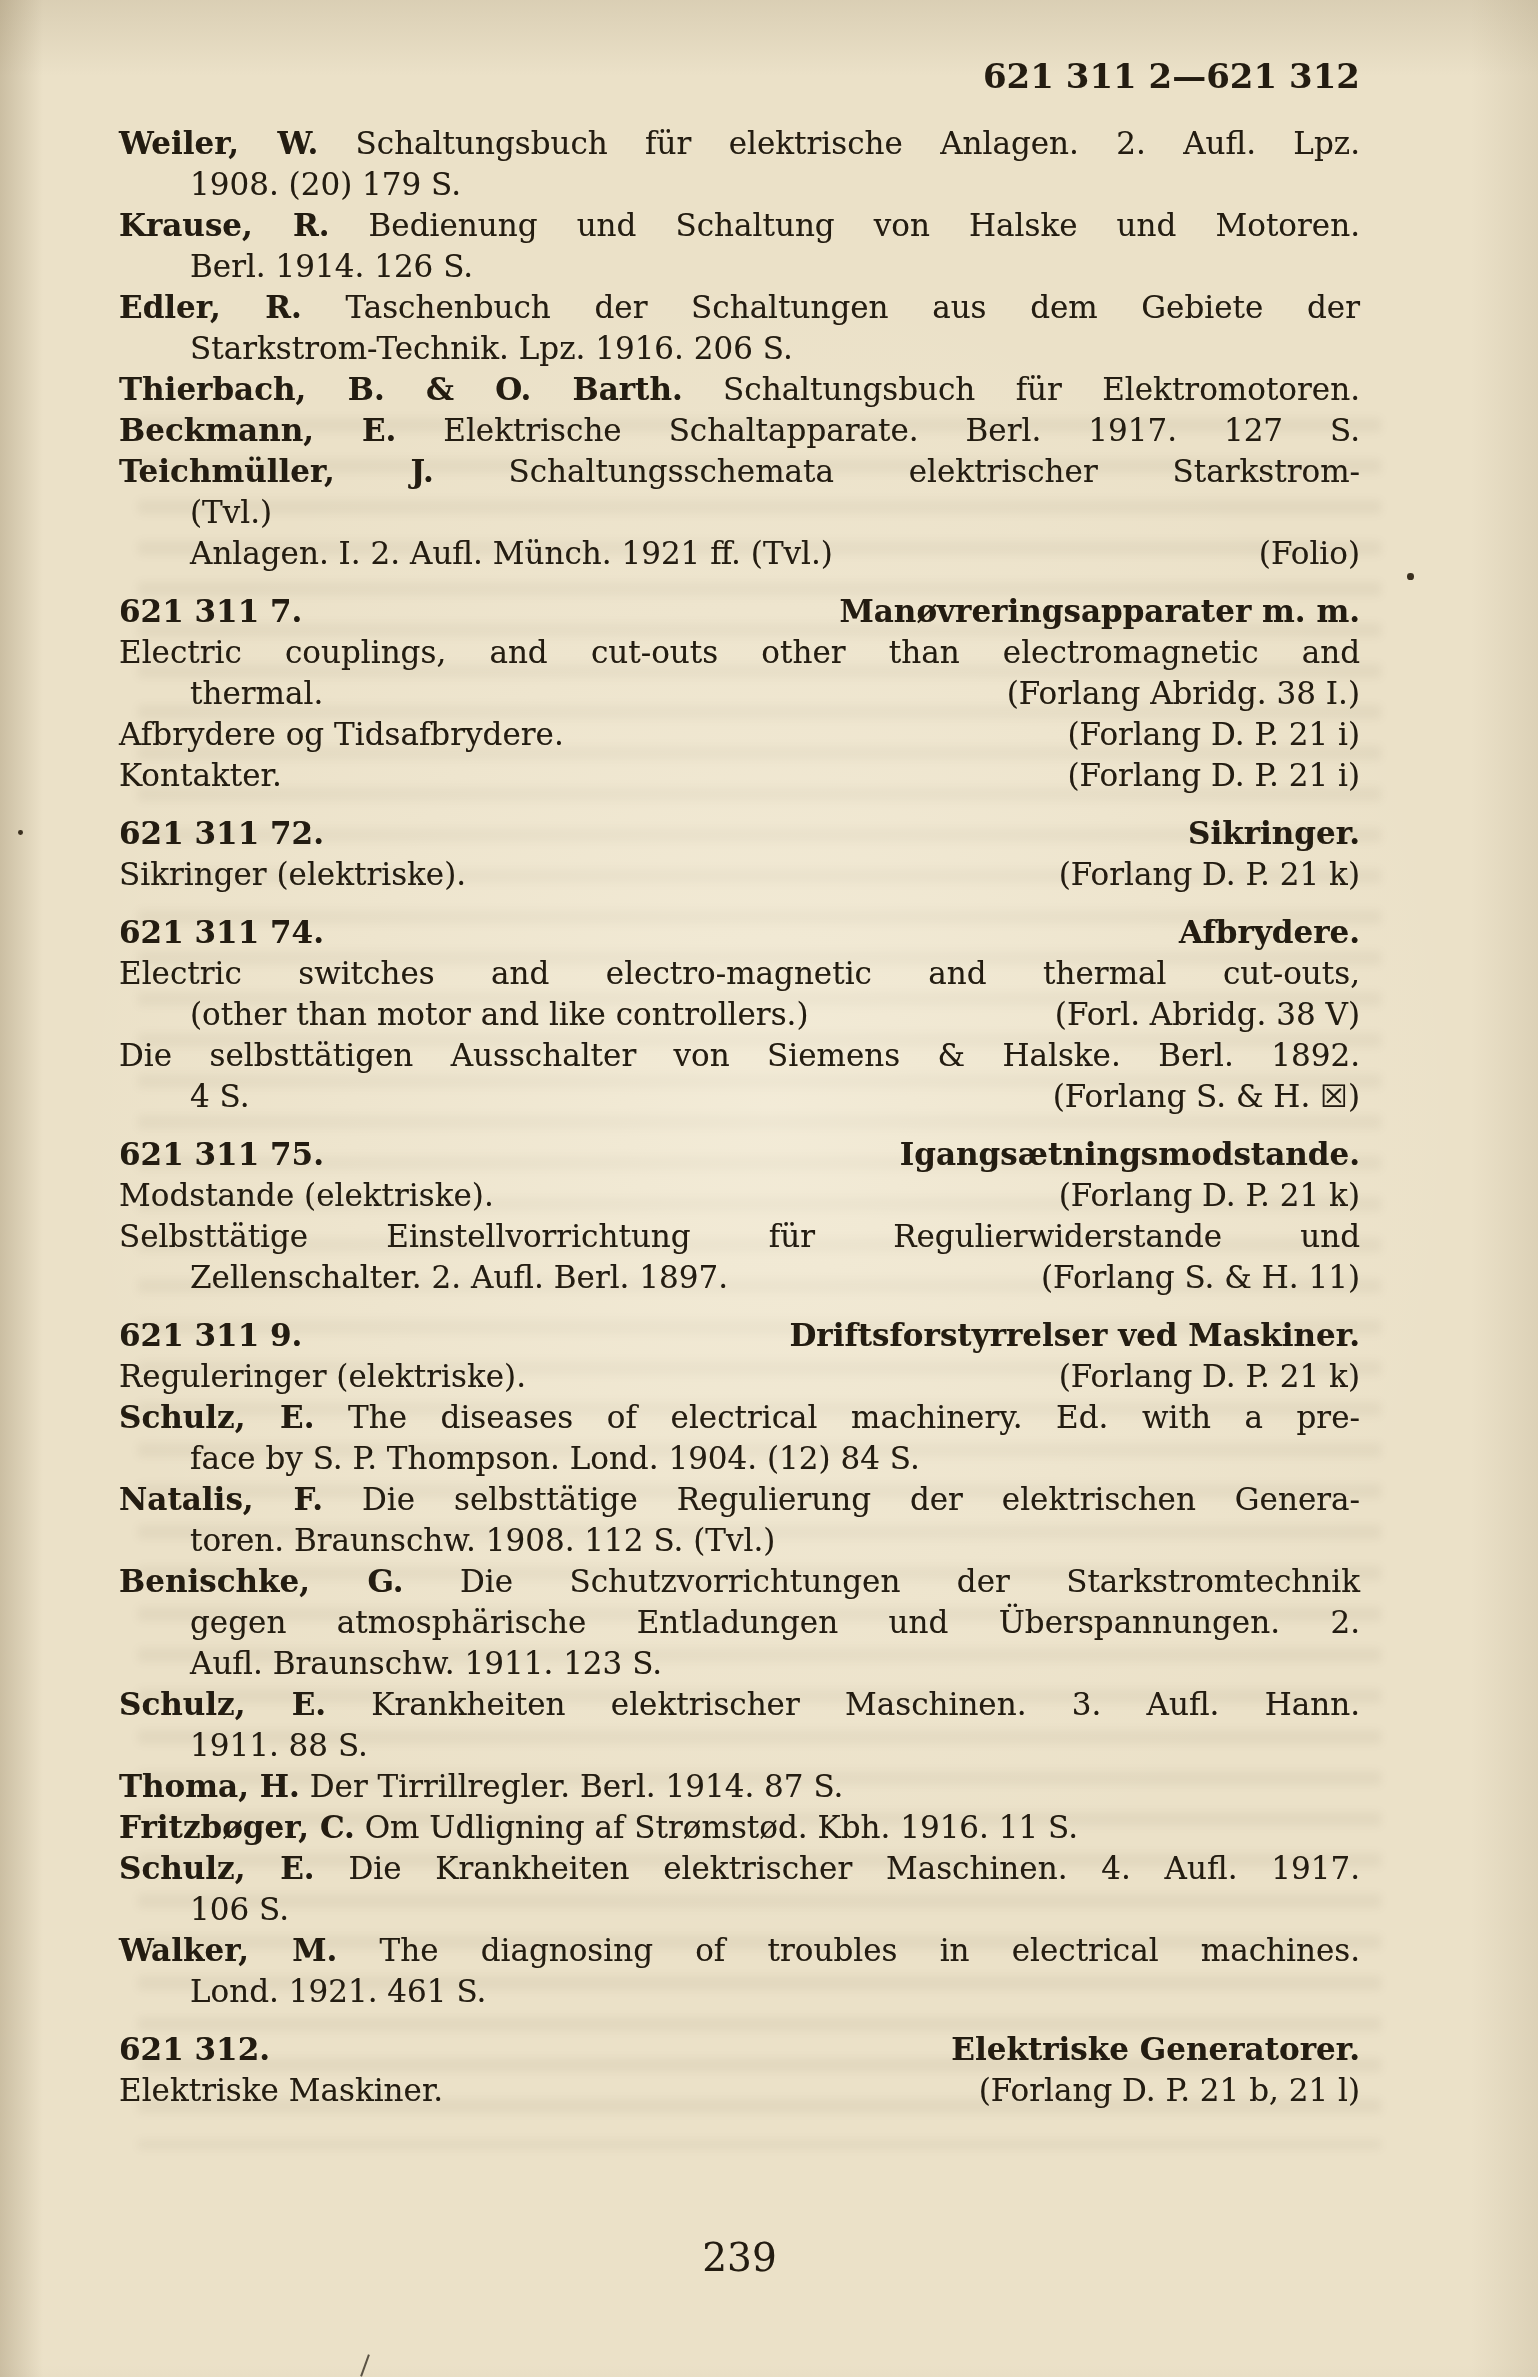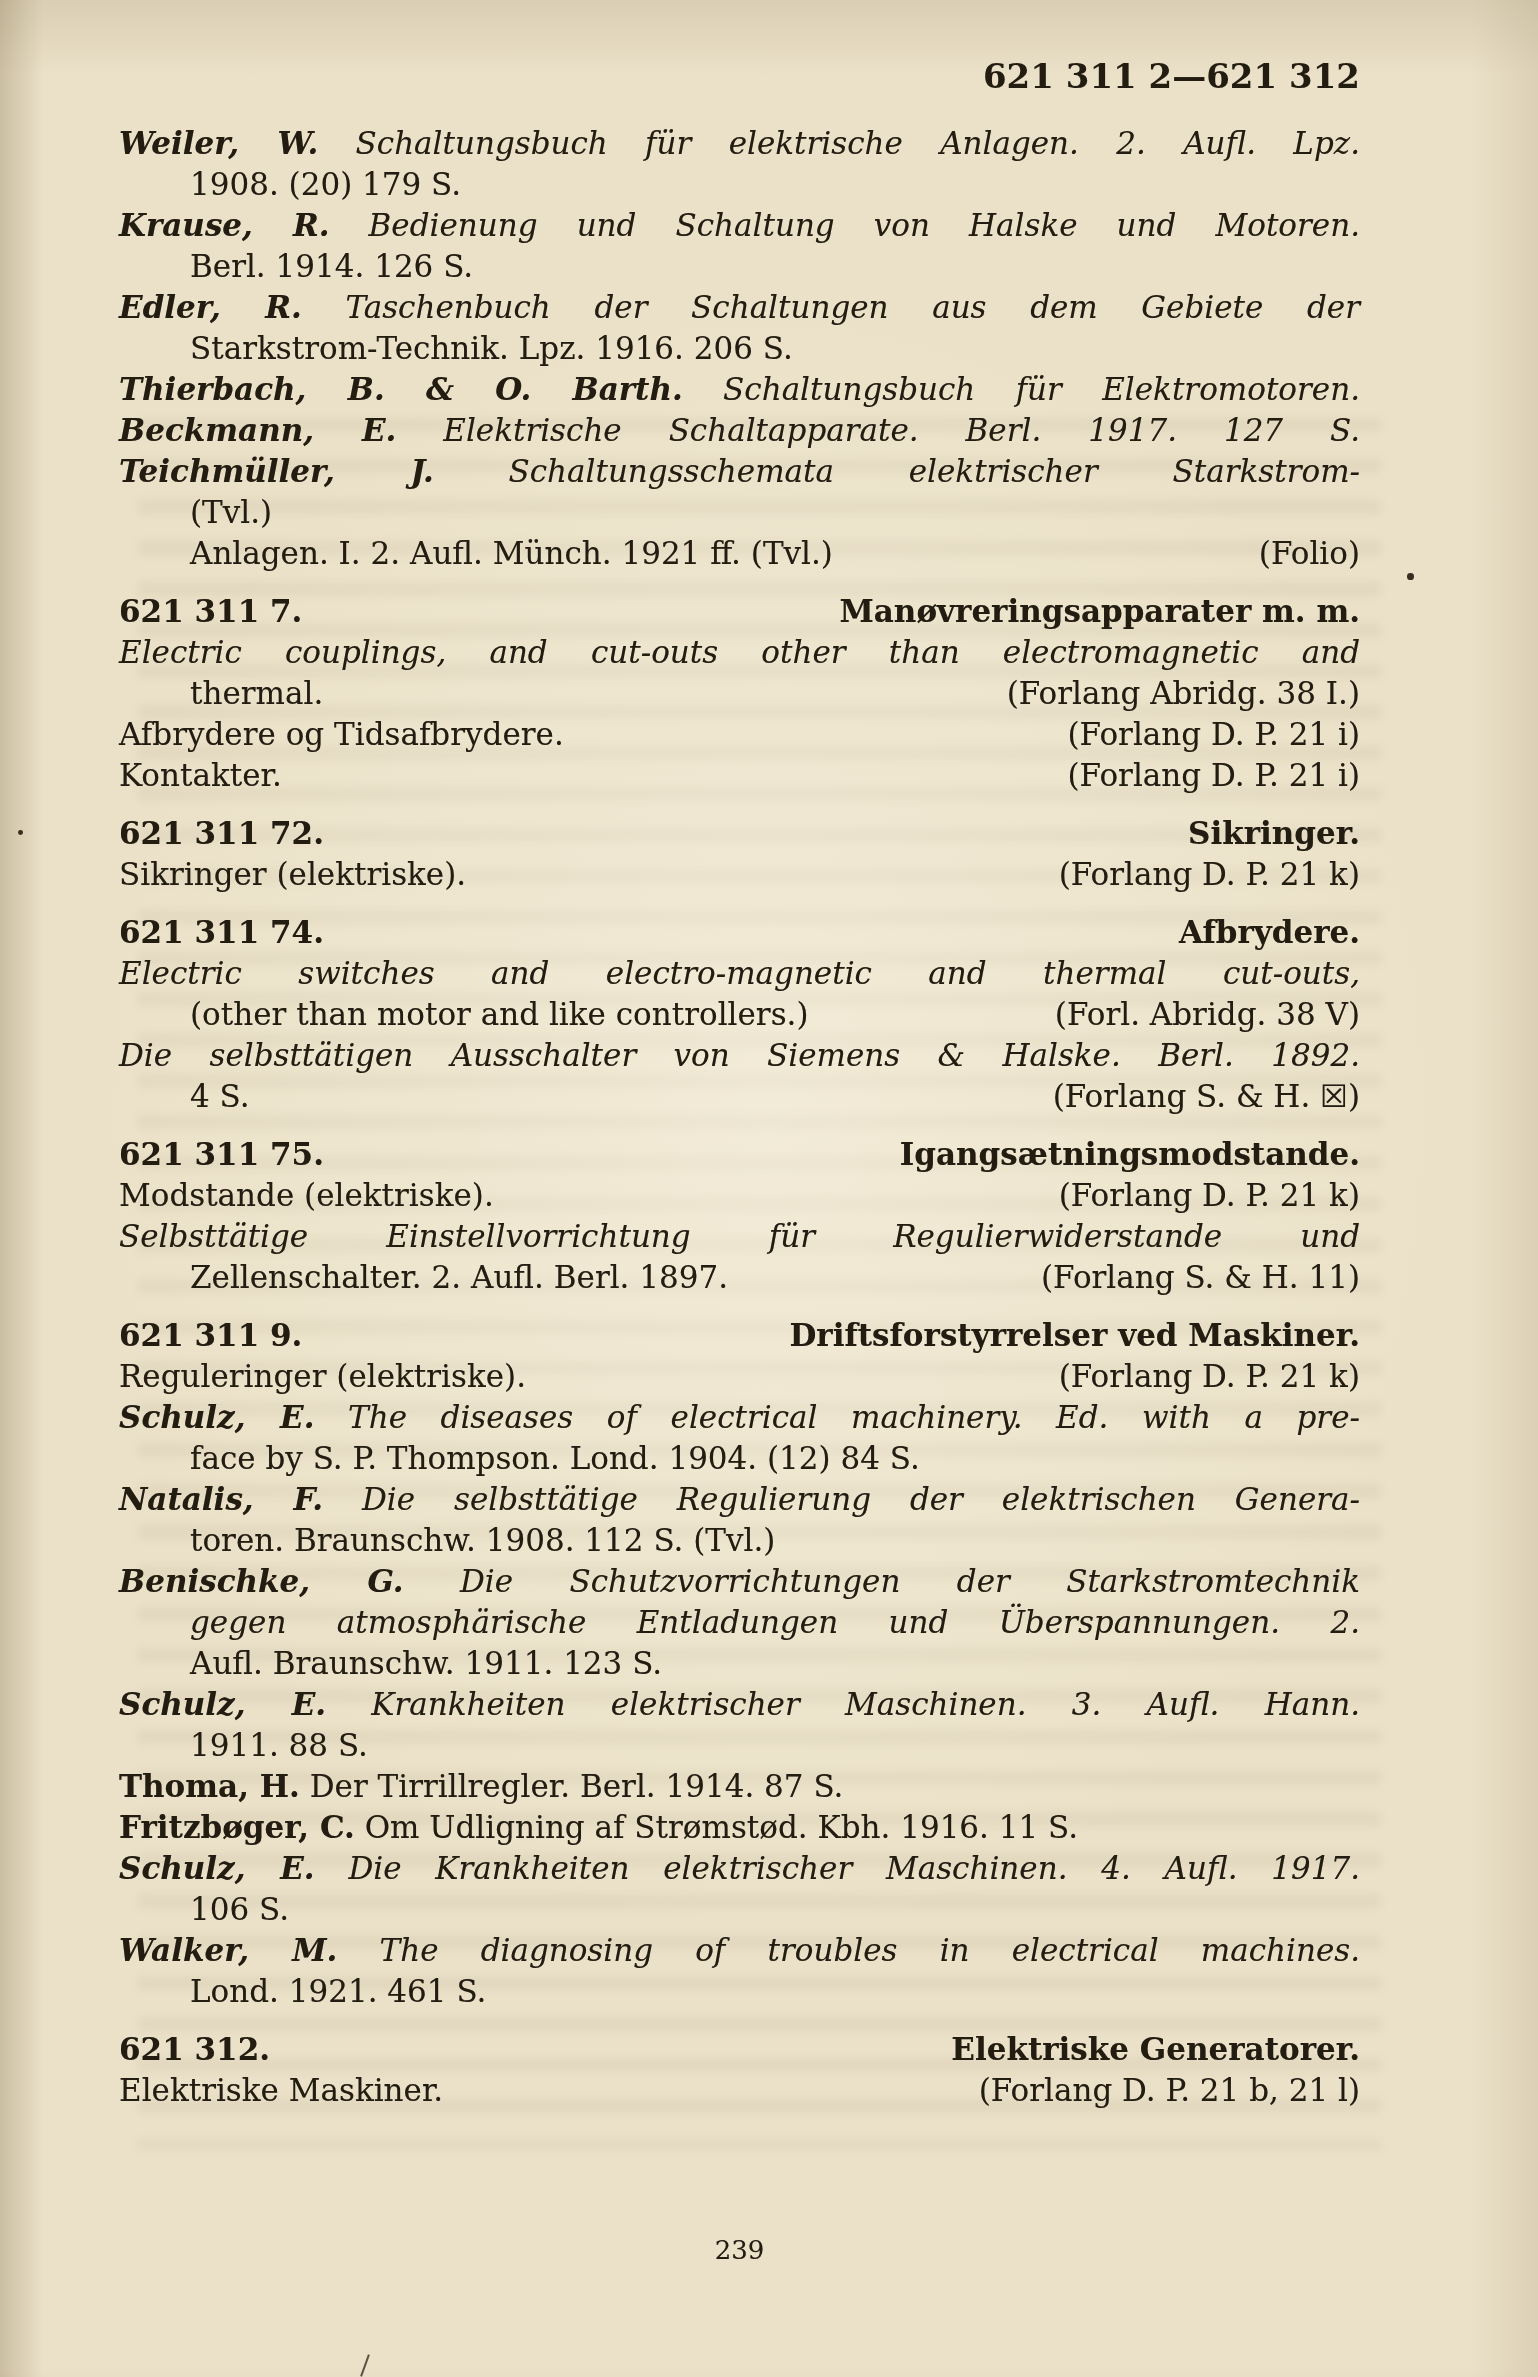--- a/index.html
+++ b/index.html
@@ -46,29 +46,28 @@
     justify-content: space-between;
     align-items: baseline;
     line-height: 41px;
     min-height: 41px;
     text-shadow: 0 0 0.5px rgba(35,28,17,0.35);
   }
   .line.justify {
     display: block;
     text-align: justify;
     text-align-last: justify;
-    font-style: italic;
   }
   .line.cont { padding-left: 71px; }
   .line.section { margin-top: 17px; }
   .line-bold { font-weight: 700; }
   .line.section .line-ref { font-weight: 700; }
   .page-number {
     position: absolute; left: 119px; width: 1241px; top: 2235px;
-    text-align: center; font-size: 26px; z-index: 1;
+    text-align: center; font-size: 39px; z-index: 1;
     text-shadow: 0 0 0.5px rgba(35,28,17,0.35);
   }
   .speck { position: absolute; background: #3a2f1f; border-radius: 50%; z-index: 2; }
   .speck-1 { width: 6.7px; height: 6.7px; left: 1407px; top: 573px; }
   .speck-2 { width: 4.8px; height: 4.8px; left: 18px;  top: 830px; }
   .mark-slash {
     position: absolute; left: 364px; top: 2354px; width: 1.9px; height: 23px;
     background: #5a5244; transform: rotate(20deg); z-index: 2;
   }
 </style>

